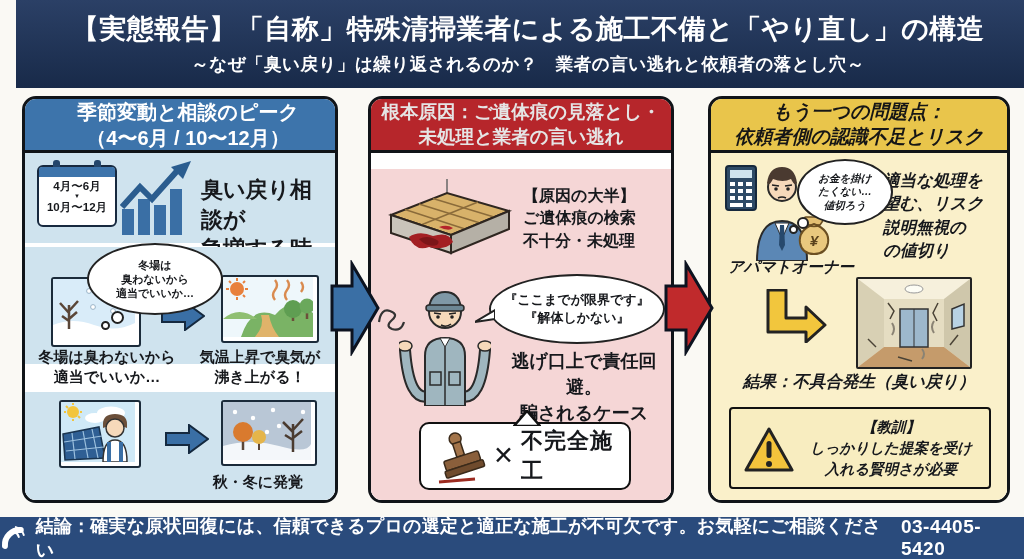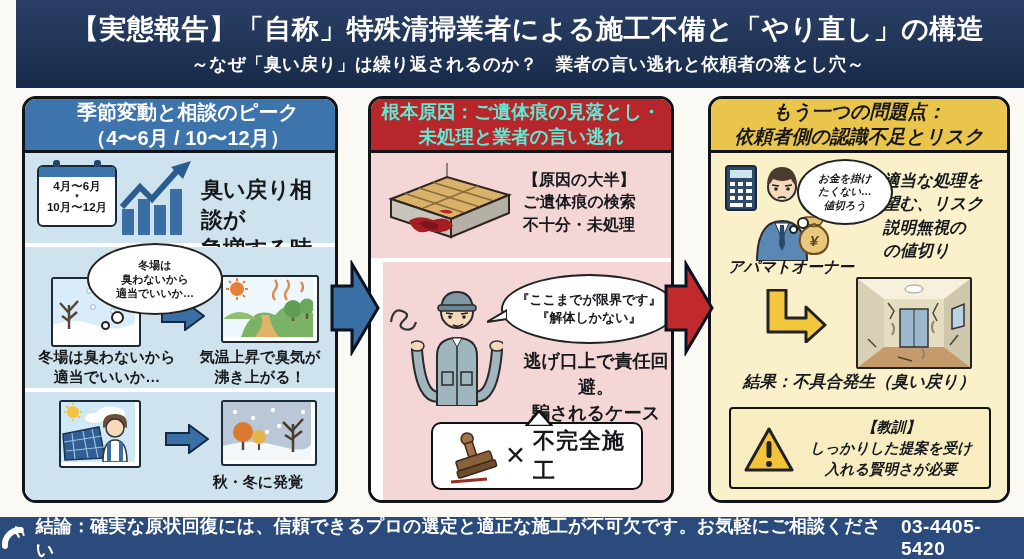--- a/index.html
+++ b/index.html
@@ -15,31 +15,31 @@
 
   
   .panel{position:absolute;top:96px;height:407px;border:3px solid #101418;border-radius:14px;
     overflow:hidden;background:#fff;box-sizing:border-box;}
   .panel-left{left:22px;width:316px;}
   .panel-mid{left:368px;width:306px;}
   .panel-right{left:708px;width:302px;font-style:italic;}
   .p-head{height:51px;border-bottom:3px solid #101418;display:flex;align-items:center;justify-content:center;
     text-align:center;font-weight:bold;line-height:1.3;}
   .p-head.blue{background:#3d74ab;color:#fff;font-size:20px;padding-left:16px;}
-  .p-head.red{background:#b6262b;color:#5eead4;font-size:18.5px;}
+  .p-head.red{background:#b6262b;color:#e5e5e5;font-size:18.5px;}
   .p-head.yellow{background:#e9c54b;color:#161616;font-size:19px;}
   .p-body{position:relative;width:100%;height:347px;background:#fff;}
   .sec{position:absolute;left:0;right:0;}
   .sec.blue{background:#cfe3ee;}
   .sec.pink{background:#f5d6d6;}
   .sec.cream{background:#faf0ca;}
 
   
   .sec-l1{top:0;height:90px;padding-left:8px;}
-  .sec-l2{top:94px;height:141px;}
+  .sec-l2{top:94px;height:117px;}
   .sec-l3{top:239px;height:108px;}
 
   
   .calendar{position:absolute;left:12px;top:12px;width:80px;height:62px;background:#fff;
     border:2.5px solid #17293f;border-radius:6px;box-sizing:border-box;text-align:center;}
   .cal-top{position:absolute;left:0;top:0;right:0;height:10px;background:#3d74ab;border-radius:3px 3px 0 0;}
   .cal-ring{position:absolute;top:-7px;width:7px;height:12px;background:#24466b;border-radius:3px;}
   .cal-ring.r1{left:14px;} .cal-ring.r2{right:14px;}
   .cal-line{margin-top:1px;font-size:11.5px;font-weight:bold;line-height:1.3;}
   .cal-line.first{margin-top:12px;}
@@ -62,22 +62,22 @@
   .arrow-s{position:absolute;}
   .arr-l2{left:136px;top:54px;}
   .arr-l3{left:140px;top:32px;}
   .cap{position:absolute;text-align:center;font-weight:bold;font-size:15px;line-height:1.3;}
   .cap-l2a{left:0;top:100px;width:164px;}
   .cap-l2b{left:164px;top:100px;width:142px;}
   .cap-l3a{left:0;top:76px;width:160px;margin-top:32px;}
   .cap-l3b{left:160px;top:80px;width:146px;}
 
   
-  .sec-m1{top:0;height:105px;}
-  .sec-m2{top:109px;height:238px;margin-left:12px;}
+  .sec-m1{top:16px;height:105px;}
+  .sec-m2{top:109px;height:238px;}
   .ic-floor{position:absolute;left:12px;top:8px;}
   .m1-text{position:absolute;left:152px;top:16px;width:148px;font-size:16px;font-weight:bold;line-height:1.4;}
   .ic-squiggle{position:absolute;left:4px;top:40px;}
   .ic-worker{position:absolute;left:28px;top:22px;}
   .speech{position:absolute;left:118px;top:12px;width:172px;height:66px;background:#fff;border:2.5px solid #222;
     border-radius:50%;display:flex;align-items:center;justify-content:center;text-align:center;
     font-weight:bold;font-size:13px;line-height:1.35;z-index:4;}
   .speech-tail{position:absolute;left:-15px;top:36px;z-index:5;}
   .m2-text{position:absolute;left:134px;top:86px;width:158px;text-align:center;font-size:18px;
     font-weight:bold;line-height:1.45;}

